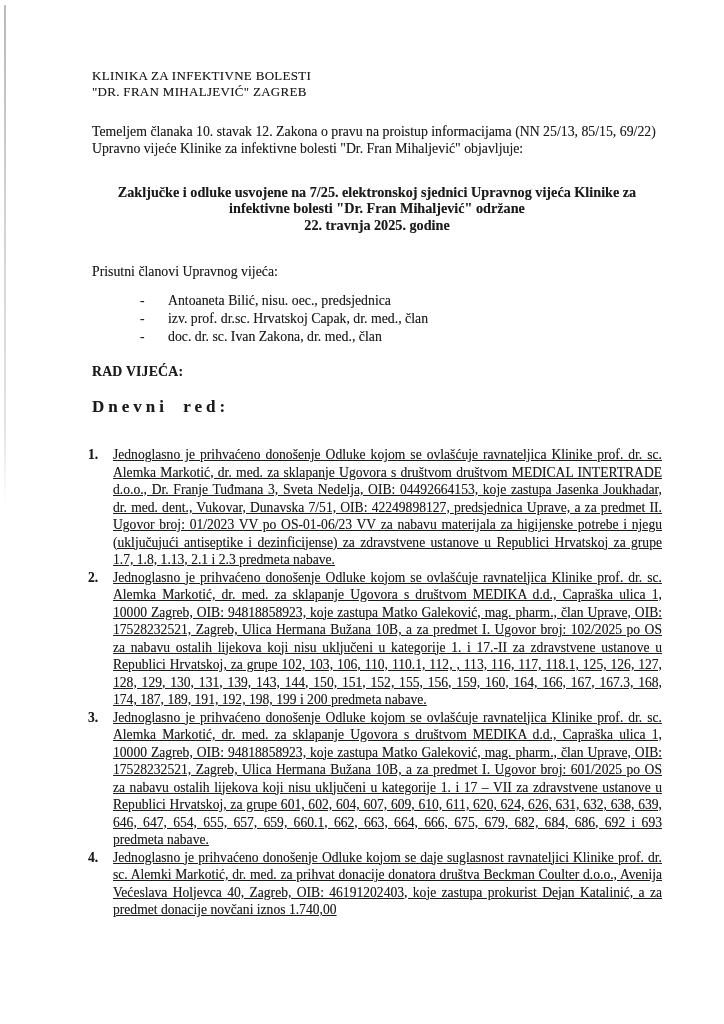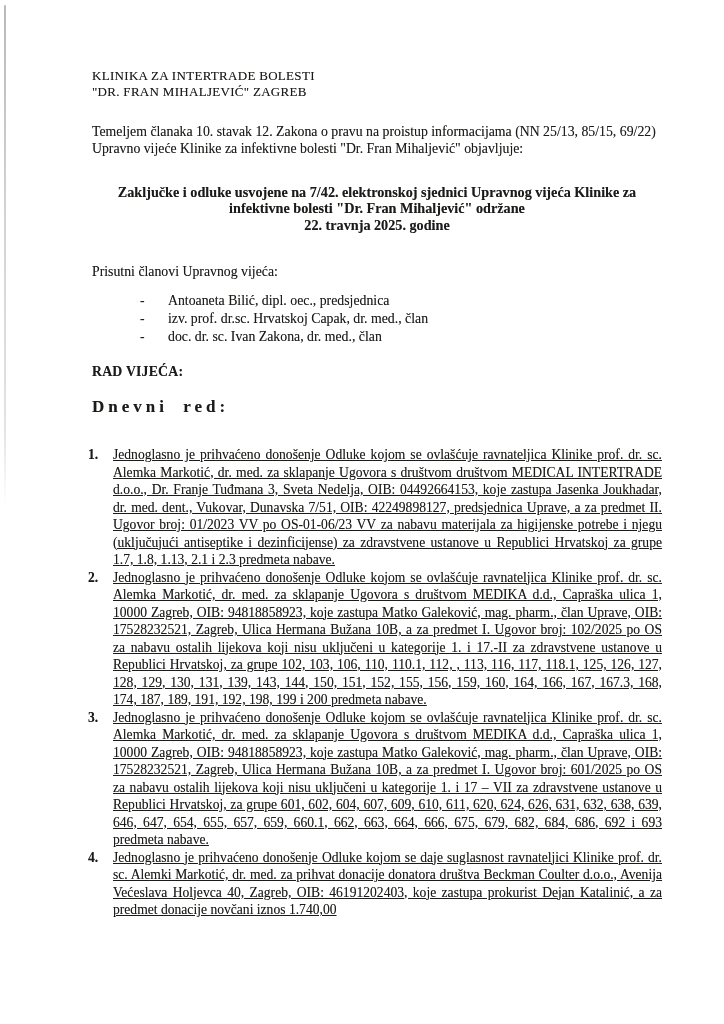--- a/index.html
+++ b/index.html
@@ -109,38 +109,38 @@
 </style>
 </head>
 <body>
 
 <div class="page">
   <div class="scan-edge-left"></div>
 
   <div class="content">
 
     <header class="letterhead">
-      <div>KLINIKA ZA INTERTRADE BOLESTI</div>
+      <div>KLINIKA ZA INFEKTIVNE BOLESTI</div>
       <div>"DR. FRAN MIHALJEVIĆ" ZAGREB</div>
     </header>
 
     <p class="intro">Temeljem članaka 10. stavak 12. Zakona o pravu na proistup informacijama (NN 25/13, 85/15, 69/22) Upravno vijeće Klinike za infektivne bolesti "Dr. Fran Mihaljević" objavljuje:</p>
 
     <h1 class="doc-title">
-      <span>Zaključke i odluke usvojene na 7/42. elektronskoj sjednici Upravnog vijeća Klinike za</span><br>
+      <span>Zaključke i odluke usvojene na 7/25. elektronskoj sjednici Upravnog vijeća Klinike za</span><br>
       <span>infektivne bolesti "Dr. Fran Mihaljević" održane</span><br>
       <span>22. travnja 2025. godine</span>
     </h1>
 
     <p class="attendees-heading">Prisutni članovi Upravnog vijeća:</p>
 
     <div class="attendees">
       <div class="attendee">
         <span class="dash">-</span>
-        <span>Antoaneta Bilić, dipl. oec., predsjednica</span>
+        <span>Antoaneta Bilić, nisu. oec., predsjednica</span>
       </div>
       <div class="attendee">
         <span class="dash">-</span>
         <span>izv. prof. dr.sc. Hrvatskoj Capak, dr. med., član</span>
       </div>
       <div class="attendee">
         <span class="dash">-</span>
         <span>doc. dr. sc. Ivan Zakona, dr. med., član</span>
       </div>
     </div>

